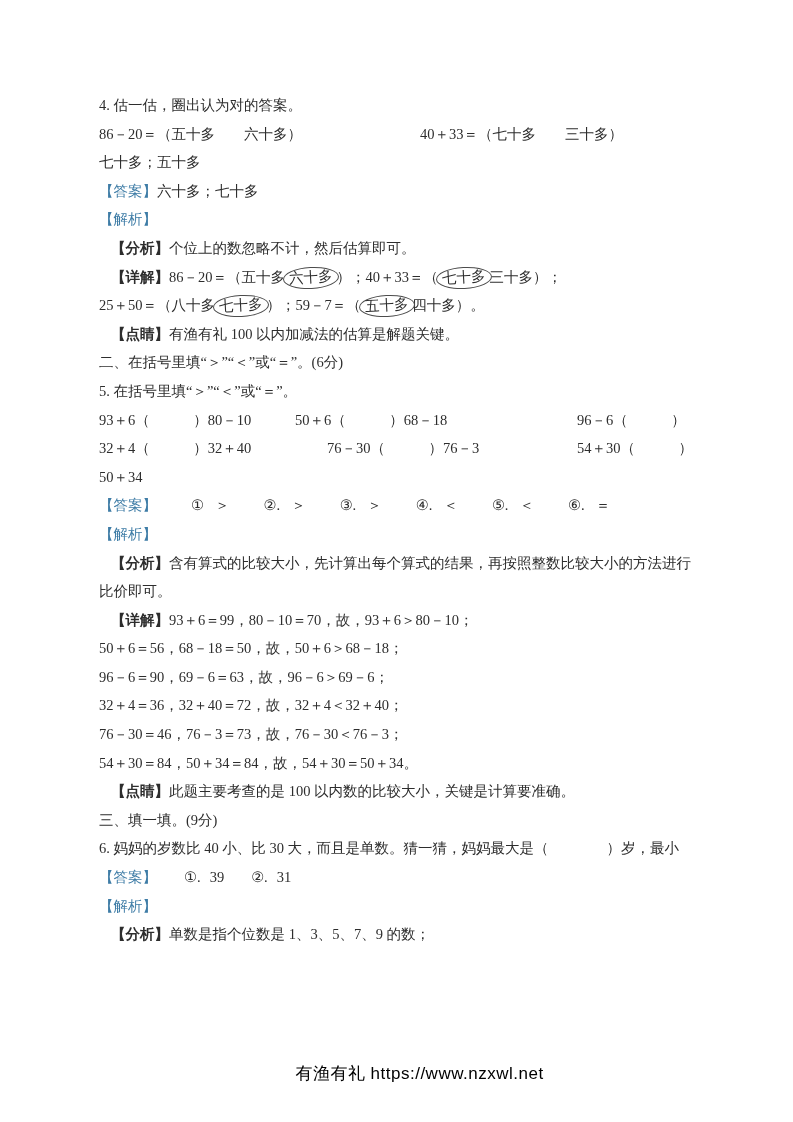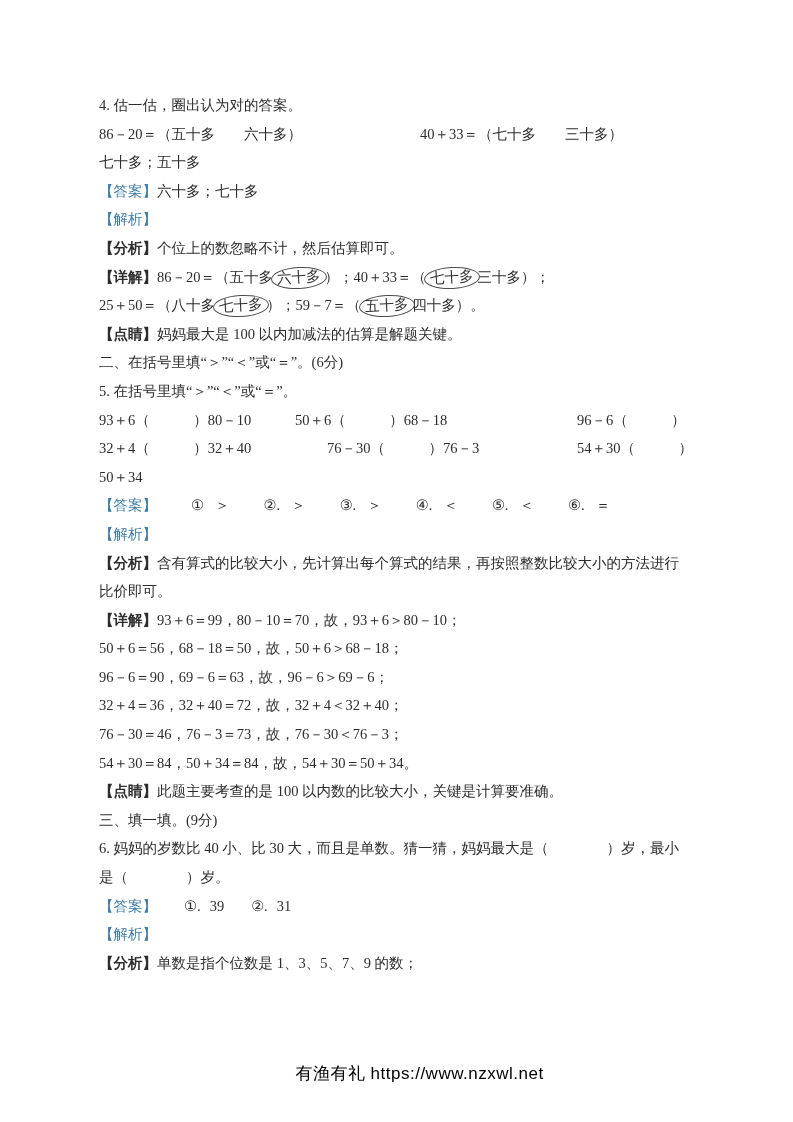--- a/index.html
+++ b/index.html
@@ -11,21 +11,21 @@
     font-family:"Liberation Serif","DejaVu Serif",serif;
     color:#2d2d2d;
     padding-left:46px;
   }
   .doc{
     position:absolute;left:99px;top:91px;width:625px;
     font-size:14.5px;line-height:28.6px;
   }
   .doc p{margin:0;white-space:nowrap;}
   .lbl-blue{color:#3e7ca6;}
-  .lbl-bold{font-weight:bold;}
+  .lbl-bold{font-weight:bold;margin-left:12px;}
   
   .twocol{position:relative;white-space:nowrap;height:28.6px;}
   .twocol .cr{position:absolute;left:321px;top:0;}
   
   .q5row{position:relative;white-space:nowrap;height:28.6px;}
   .q5row .c2{position:absolute;left:196px;top:0;}
   .q5row .c2b{position:absolute;left:228px;top:0;}
   .q5row .c3{position:absolute;left:478px;top:0;}
   
   .ansrow{white-space:nowrap;}
@@ -72,21 +72,21 @@
     <p>
       <span class="lbl-bold">【分析】</span><span>个位上的数忽略不计，然后估算即可。</span>
     </p>
     <p>
       <span class="lbl-bold">【详解】</span><span>86－20＝（五十多</span><span class="circle">六十多</span><span>）；40＋33＝（</span><span class="circle">七十多</span><span>三十多）；</span>
     </p>
     <p>
       <span>25＋50＝（八十多</span><span class="circle">七十多</span><span>）；59－7＝（</span><span class="circle">五十多</span><span>四十多）。</span>
     </p>
     <p>
-      <span class="lbl-bold">【点睛】</span><span>妈妈最大是 100 以内加减法的估算是解题关键。</span>
+      <span class="lbl-bold">【点睛】</span><span>有渔有礼 100 以内加减法的估算是解题关键。</span>
     </p>
 
     <p>二、在括号里填“＞”“＜”或“＝”。(6分)</p>
 
     <p>5. 在括号里填“＞”“＜”或“＝”。</p>
     <div class="q5row">
       <span>93＋6（　　　）80－10</span>
       <span class="c2">50＋6（　　　）68－18</span>
       <span class="c3">96－6（　　　）</span>
     </div>
@@ -114,21 +114,20 @@
     <p>32＋4＝36，32＋40＝72，故，32＋4＜32＋40；</p>
     <p>76－30＝46，76－3＝73，故，76－30＜76－3；</p>
     <p>54＋30＝84，50＋34＝84，故，54＋30＝50＋34。</p>
     <p>
       <span class="lbl-bold">【点睛】</span><span>此题主要考查的是 100 以内数的比较大小，关键是计算要准确。</span>
     </p>
 
     <p>三、填一填。(9分)</p>
 
     <p>6. 妈妈的岁数比 40 小、比 30 大，而且是单数。猜一猜，妈妈最大是（　　　　）岁，最小</p>
-    <p>是（　　　　）岁。</p>
     <div class="ansrow ansrow6">
       <span class="lbl-blue">【答案】</span><span class="ai"><span>①.</span><span class="av">39</span></span><span class="ai"><span>②.</span><span class="av">31</span></span>
     </div>
     <p>
       <span class="lbl-blue">【解析】</span>
     </p>
     <p>
       <span class="lbl-bold">【分析】</span><span>单数是指个位数是 1、3、5、7、9 的数；</span>
     </p>
 

